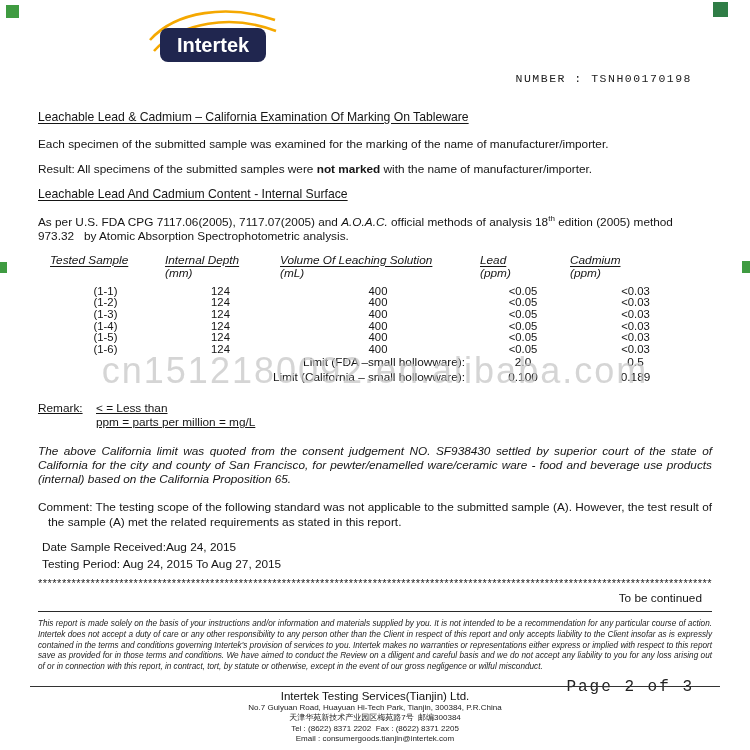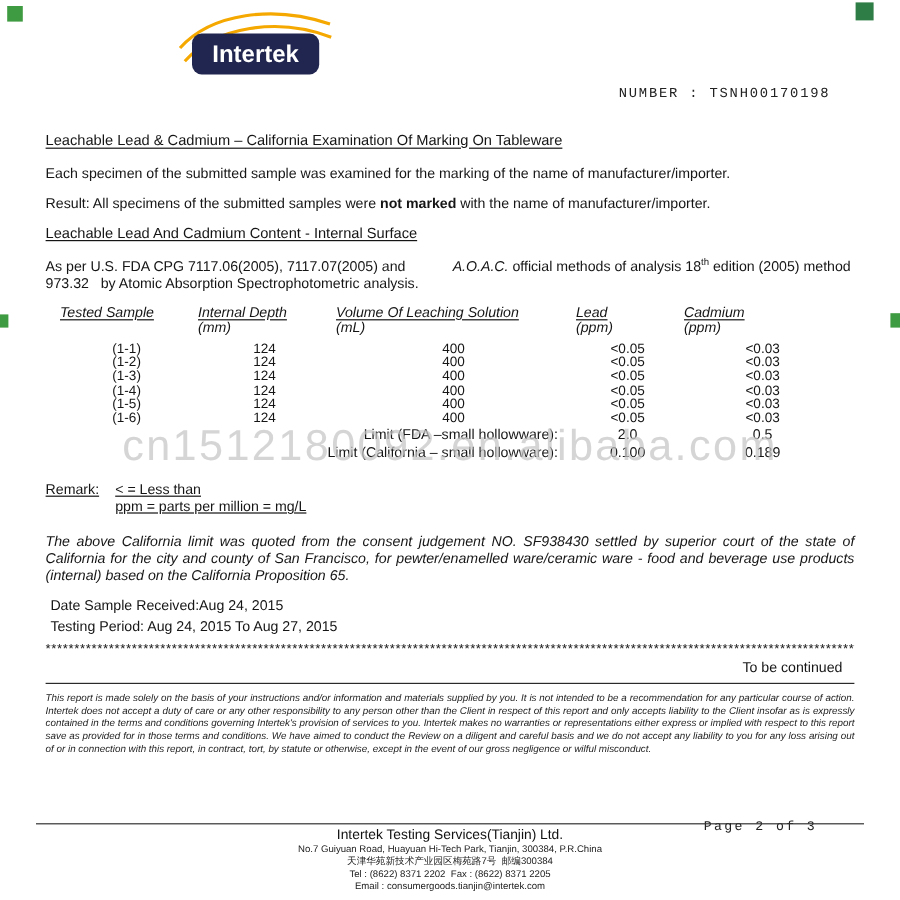--- a/index.html
+++ b/index.html
@@ -24,21 +24,21 @@
   }
 
   .content { padding:0 38px; font-size:11.8px; line-height:1.2; }
   .section-title {
     text-decoration:underline; text-underline-offset:2px;
     font-size:12.2px; margin:8px 0 12px 0;
   }
   .content p { margin:0 0 11px 0; }
   .result-line b { font-weight:bold; }
   .method sup { font-size:8px; vertical-align:super; }
-  .method i { font-style:italic;margin-left:36px; }
+  .method i { font-style:italic; }
 
   table.results { border-collapse:collapse; table-layout:fixed; width:655px; margin:2px 0 0 10px; font-size:11.8px; }
   .results col.c1{width:115px}.results col.c2{width:115px}.results col.c3{width:200px}
   .results col.c4{width:90px}.results col.c5{width:135px}
   .results th { font-weight:normal; text-align:left; vertical-align:top; padding:0 2px 5px 2px; line-height:1.15;font-style:italic; }
   .results td { text-align:center; padding:0 2px; line-height:1.02; font-size:11.3px; }
   .results .u { text-decoration:underline; text-underline-offset:2px; }
   .results tr.limit-row td { font-size:11.8px; line-height:1.25; }
   .results td.limit-label { text-align:right; padding-right:13px; }
 
@@ -56,22 +56,22 @@
   .comment { margin-top:14px !important; padding-left:10px; text-indent:-10px; text-align:justify; }
   .date-line { padding-left:4px; margin:0 0 3px 0 !important; }
   .stars { margin-top:7px; white-space:nowrap; overflow:hidden; font-size:11px; letter-spacing:.5px; line-height:10px; color:#222; }
   .continued { text-align:right; font-size:11.8px; padding:3px 10px 6px 0; border-bottom:1.4px solid #2a2a2a; }
   .disclaimer {
     margin-top:7px !important; font-size:8.2px; font-style:italic;
     line-height:1.3; text-align:justify; color:#1c1c1c;
   }
 
   .page-number {
-    position:absolute; right:69px; bottom:54px;
-    font-family:"Liberation Mono", monospace; font-size:11px; letter-spacing:2px; color:#222;
+    position:absolute; right:56px; bottom:54px;
+    font-family:"Liberation Mono", monospace; font-size:16px; letter-spacing:2px; color:#222;
   }
   .footer { position:absolute; left:30px; right:30px; bottom:5px; text-align:center; }
   .footer-rule { border-top:1.6px solid #333; margin-bottom:3px; }
   .footer .company { font-weight:normal; font-size:11.5px; margin-bottom:1px; color:#111; }
   .footer .addr { font-size:8px; line-height:1.32; color:#222; }
 </style>
 </head>
 <body>
 
 <div class="page">
@@ -181,20 +181,21 @@
     <div class="remark">
       <div class="remark-label">Remark:</div>
       <div class="remark-lines">
         <div>&lt; = Less than</div>
         <div>ppm = parts per million = mg/L</div>
       </div>
     </div>
 
     <p class="california">The above California limit was quoted from the consent judgement NO. SF938430 settled by superior court of the state of California for the city and county of San Francisco, for pewter/enamelled ware/ceramic ware - food and beverage use products (internal) based on the California Proposition 65.</p>
 
+    <p class="comment">Comment: The testing scope of the following standard was not applicable to the submitted sample (A). However, the test result of the sample (A) met the related requirements as stated in this report.</p>
 
     <p class="date-line">Date Sample Received:Aug 24, 2015</p>
     <p class="date-line">Testing Period: Aug 24, 2015 To Aug 27, 2015</p>
 
     <div class="stars">**********************************************************************************************************************************************************************************</div>
 
     <div class="continued"><span>To be continued</span></div>
 
     <p class="disclaimer">This report is made solely on the basis of your instructions and/or information and materials supplied by you. It is not intended to be a recommendation for any particular course of action. Intertek does not accept a duty of care or any other responsibility to any person other than the Client in respect of this report and only accepts liability to the Client insofar as is expressly contained in the terms and conditions governing Intertek's provision of services to you. Intertek makes no warranties or representations either express or implied with respect to this report save as provided for in those terms and conditions. We have aimed to conduct the Review on a diligent and careful basis and we do not accept any liability to you for any loss arising out of or in connection with this report, in contract, tort, by statute or otherwise, except in the event of our gross negligence or wilful misconduct.</p>
 

